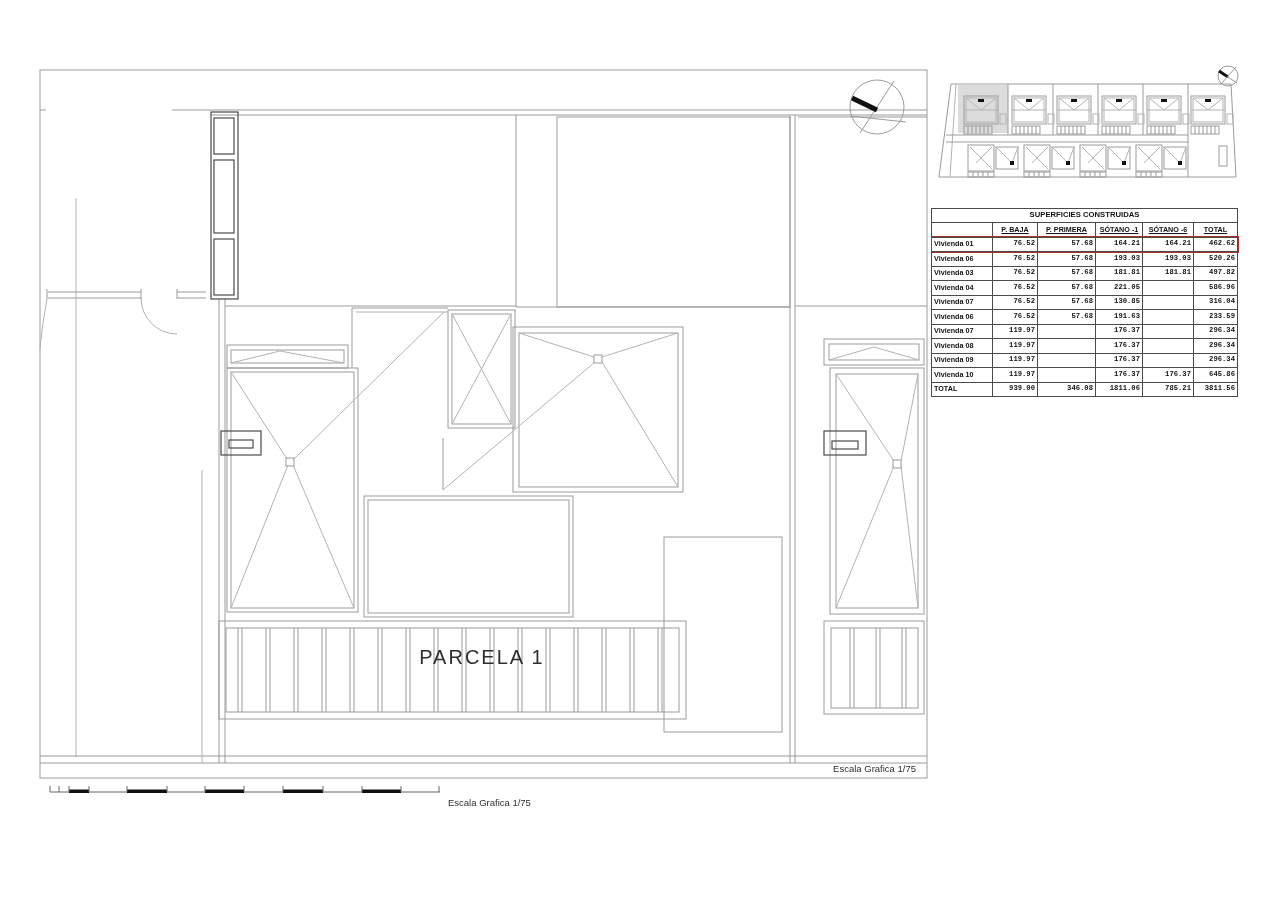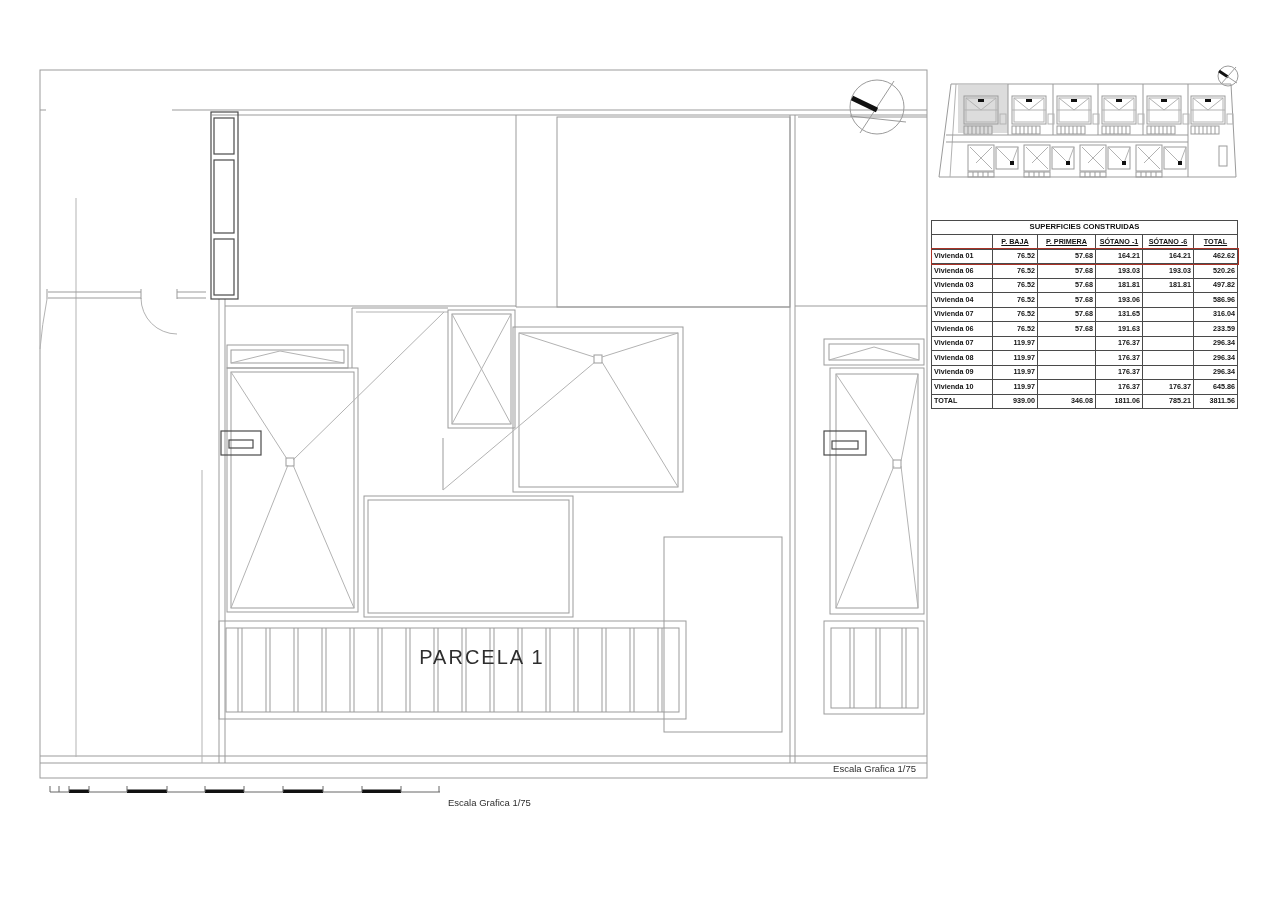--- a/index.html
+++ b/index.html
@@ -5,27 +5,27 @@
   html,body{margin:0;padding:0;background:#fff;}
   .page{position:relative;width:1280px;height:905px;background:#ffffff;overflow:hidden;
         font-family:"Liberation Sans", sans-serif;}
   .plan-svg{position:absolute;left:0;top:0;}
   .ln{stroke:#9b9b9b;fill:none;stroke-width:1;}
   .lnL{stroke:#b3b3b3;fill:none;stroke-width:1;}
   .lnD{stroke:#4a4a4a;fill:none;stroke-width:1.2;}
   .blk{stroke:#111;fill:none;}
   .parcela-text{font-size:20px;letter-spacing:2px;fill:#2e2e2e;font-weight:400;}
   .scale-text{font-size:9.5px;fill:#2e2e2e;}
-  #areas-table{position:absolute;left:931px;top:220px;border-collapse:collapse;table-layout:fixed;background:#fff;}
+  #areas-table{position:absolute;left:931px;top:208px;border-collapse:collapse;table-layout:fixed;background:#fff;}
   #areas-table td,#areas-table th{border:1px solid #4a4a4a;font-size:7.2px;font-weight:bold;color:#111;
       padding:0 2px;height:13.5px;line-height:1.05;white-space:nowrap;overflow:hidden;}
   #areas-table .t-title{text-align:center;font-size:7.7px;height:13px;}
   #areas-table .t-head{text-align:center;text-decoration:underline;}
   #areas-table .t-label{text-align:left;}
-  #areas-table .t-val{text-align:right;}
+  #areas-table .t-val{text-align:right;font-family:Liberation Mono, monospace;}
 </style>
 </head>
 <body>
 
 <div class="page">
 
 <svg class="plan-svg" width="1280" height="905" viewBox="0 0 1280 905">
 
   <g>
     <rect x="40" y="70" width="887" height="708" class="ln"></rect>
@@ -331,29 +331,29 @@
           <td class="t-val">76.52</td>
           <td class="t-val">57.68</td>
           <td class="t-val">181.81</td>
           <td class="t-val">181.81</td>
           <td class="t-val">497.82</td>
         </tr>
         <tr>
           <th class="t-label">Vivienda 04</th>
           <td class="t-val">76.52</td>
           <td class="t-val">57.68</td>
-          <td class="t-val">193.06</td>
+          <td class="t-val">221.05</td>
           <td class="t-val"></td>
           <td class="t-val">586.96</td>
         </tr>
         <tr>
           <th class="t-label">Vivienda 07</th>
           <td class="t-val">76.52</td>
           <td class="t-val">57.68</td>
-          <td class="t-val">131.65</td>
+          <td class="t-val">130.85</td>
           <td class="t-val"></td>
           <td class="t-val">316.04</td>
         </tr>
         <tr>
           <th class="t-label">Vivienda 06</th>
           <td class="t-val">76.52</td>
           <td class="t-val">57.68</td>
           <td class="t-val">191.63</td>
           <td class="t-val"></td>
           <td class="t-val">233.59</td>

